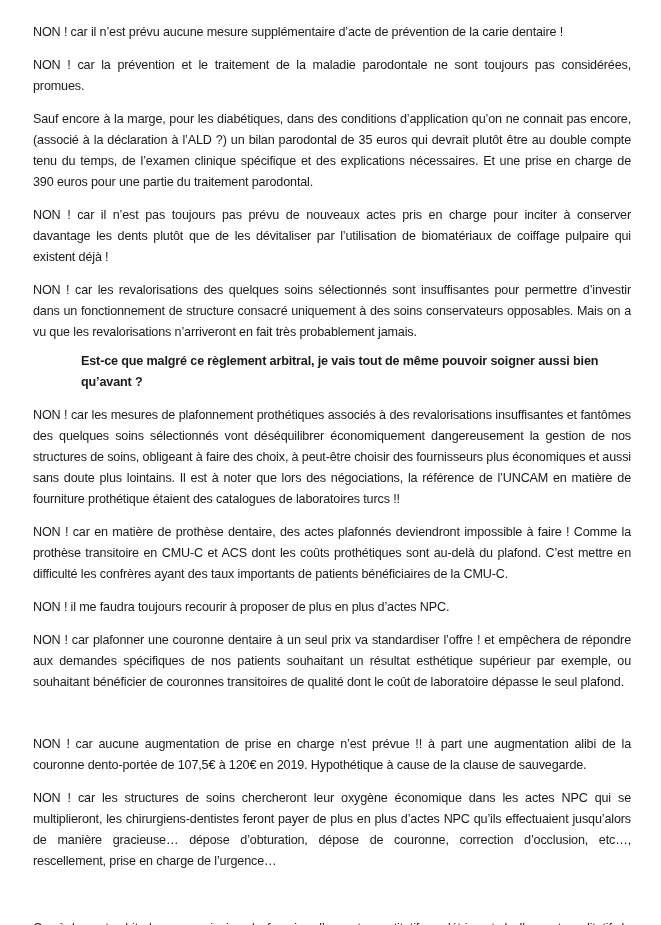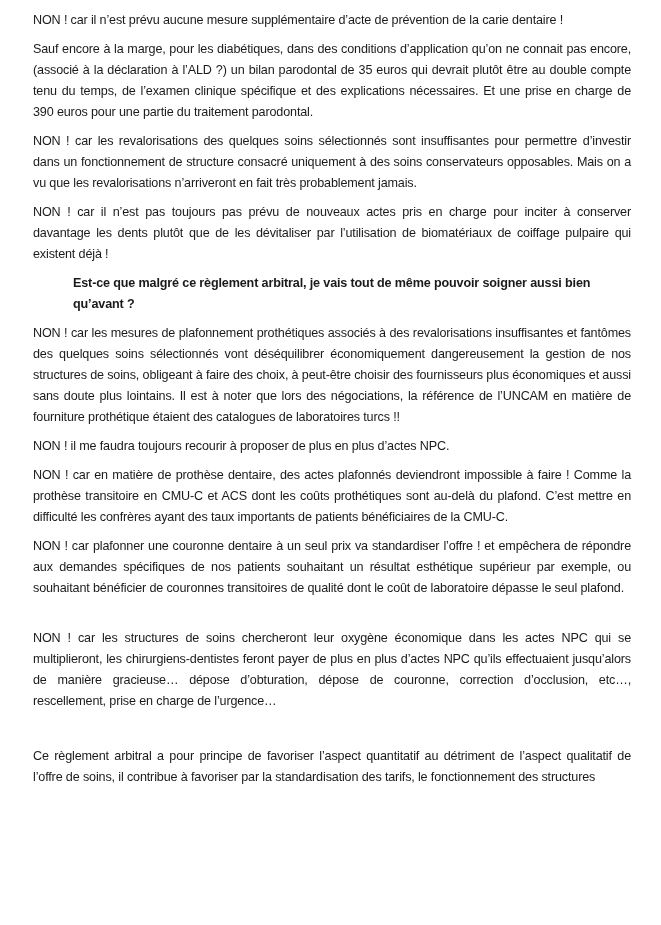--- a/index.html
+++ b/index.html
@@ -18,42 +18,44 @@
       left: 33px;
       top: 10px;
       width: 598px;
       font-family: "Liberation Sans", sans-serif;
       font-size: 12.6px;
       line-height: 21px;
       color: #1a1a1a;
       letter-spacing: -0.15px;
     }
     .p {
-      margin: 0 0 8px 0;
+      margin: 12px 0 8px 0;
       text-align: justify;
     }
     .h {
-      margin: 0 0 8px 8px;
+      margin: 0 0 8px 16px;
       font-weight: bold;
       text-align: left;
       padding-left: 32px;
     }
     .spacer-1 { height: 21px; }
     .spacer-2 { height: 26px; }
   </style>
 </head>
 <body>
 
 <div class="page">
   <p class="p">NON ! car il n’est prévu aucune mesure supplémentaire d’acte de prévention de la carie dentaire !</p>
+  <p class="p">NON ! car la prévention et le traitement de la maladie parodontale ne sont toujours pas considérées, promues.</p>
   <p class="p">Sauf encore à la marge, pour les diabétiques, dans des conditions d’application qu’on ne connait pas encore, (associé à la déclaration à l’ALD ?) un bilan parodontal de 35 euros qui devrait plutôt être au double compte tenu du temps, de l’examen clinique spécifique et des explications nécessaires. Et une prise en charge de 390 euros pour une partie du traitement parodontal.</p>
+  <p class="p">NON ! car il n’est pas toujours pas prévu de nouveaux actes pris en charge pour inciter à conserver davantage les dents plutôt que de les dévitaliser par l’utilisation de biomatériaux de coiffage pulpaire qui existent déjà !</p>
   <p class="p">NON ! car les revalorisations des quelques soins sélectionnés sont insuffisantes pour permettre d’investir dans un fonctionnement de structure consacré uniquement à des soins conservateurs opposables. Mais on a vu que les revalorisations n’arriveront en fait très probablement jamais.</p>
-  <p class="p">NON ! car il n’est pas toujours pas prévu de nouveaux actes pris en charge pour inciter à conserver davantage les dents plutôt que de les dévitaliser par l’utilisation de biomatériaux de coiffage pulpaire qui existent déjà !</p>
   <p class="h">Est-ce que malgré ce règlement arbitral, je vais tout de même pouvoir soigner aussi bien qu’avant ?</p>
   <p class="p">NON ! car les mesures de plafonnement prothétiques associés à des revalorisations insuffisantes et fantômes des quelques soins sélectionnés vont déséquilibrer économiquement dangereusement la gestion de nos structures de soins, obligeant à faire des choix, à peut-être choisir des fournisseurs plus économiques et aussi sans doute plus lointains. Il est à noter que lors des négociations, la référence de l’UNCAM en matière de fourniture prothétique étaient des catalogues de laboratoires turcs !!</p>
+  <p class="p">NON ! car en matière de prothèse dentaire, des actes plafonnés deviendront impossible à faire ! Comme la prothèse transitoire en CMU-C et ACS dont les coûts prothétiques sont au-delà du plafond. C’est mettre en difficulté les confrères ayant des taux importants de patients bénéficiaires de la CMU-C.</p>
   <p class="p">NON ! il me faudra toujours recourir à proposer de plus en plus d’actes NPC.</p>
-  <p class="p">NON ! car en matière de prothèse dentaire, des actes plafonnés deviendront impossible à faire ! Comme la prothèse transitoire en CMU-C et ACS dont les coûts prothétiques sont au-delà du plafond. C’est mettre en difficulté les confrères ayant des taux importants de patients bénéficiaires de la CMU-C.</p>
   <p class="p">NON ! car plafonner une couronne dentaire à un seul prix va standardiser l’offre ! et empêchera de répondre aux demandes spécifiques de nos patients souhaitant un résultat esthétique supérieur par exemple, ou souhaitant bénéficier de couronnes transitoires de qualité dont le coût de laboratoire dépasse le seul plafond.</p>
   <div class="spacer-1"></div>
+  <p class="p">NON ! car aucune augmentation de prise en charge n’est prévue !! à part une augmentation alibi de la couronne dento-portée de 107,5€ à 120€ en 2019. Hypothétique à cause de la clause de sauvegarde.</p>
   <p class="p">NON ! car les structures de soins chercheront leur oxygène économique dans les actes NPC qui se multiplieront, les chirurgiens-dentistes feront payer de plus en plus d’actes NPC qu’ils effectuaient jusqu’alors de manière gracieuse… dépose d’obturation, dépose de couronne, correction d’occlusion, etc…, rescellement, prise en charge de l’urgence…</p>
   <div class="spacer-2"></div>
   <p class="p">Ce règlement arbitral a pour principe de favoriser l’aspect quantitatif au détriment de l’aspect qualitatif de l’offre de soins, il contribue à favoriser par la standardisation des tarifs, le fonctionnement des structures</p>
 </div>
 
 </body></html>

